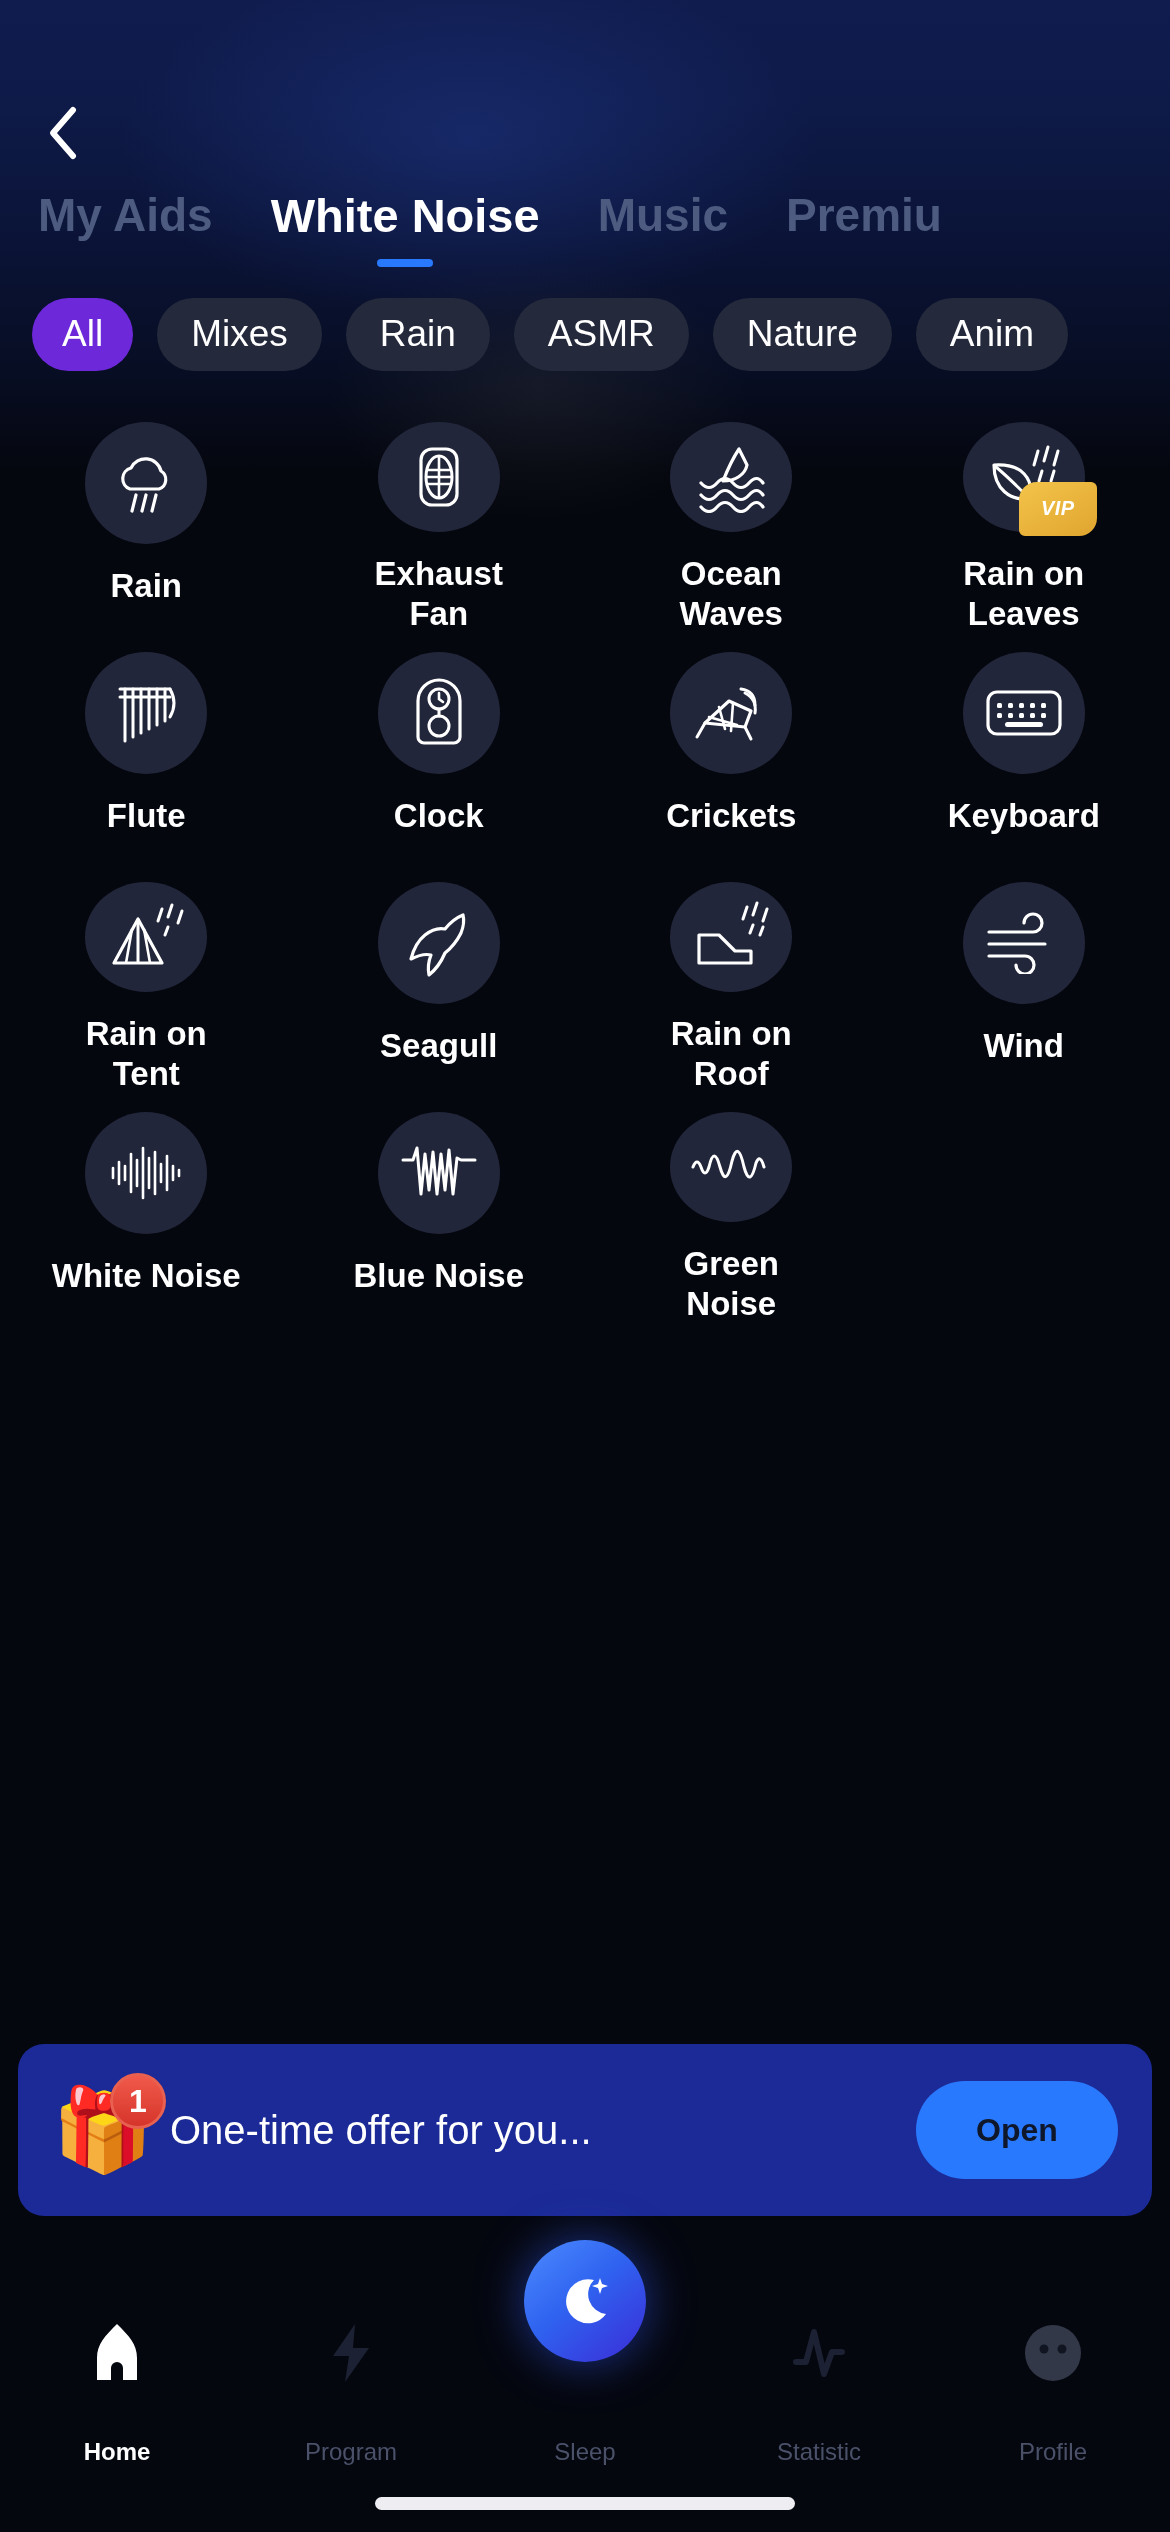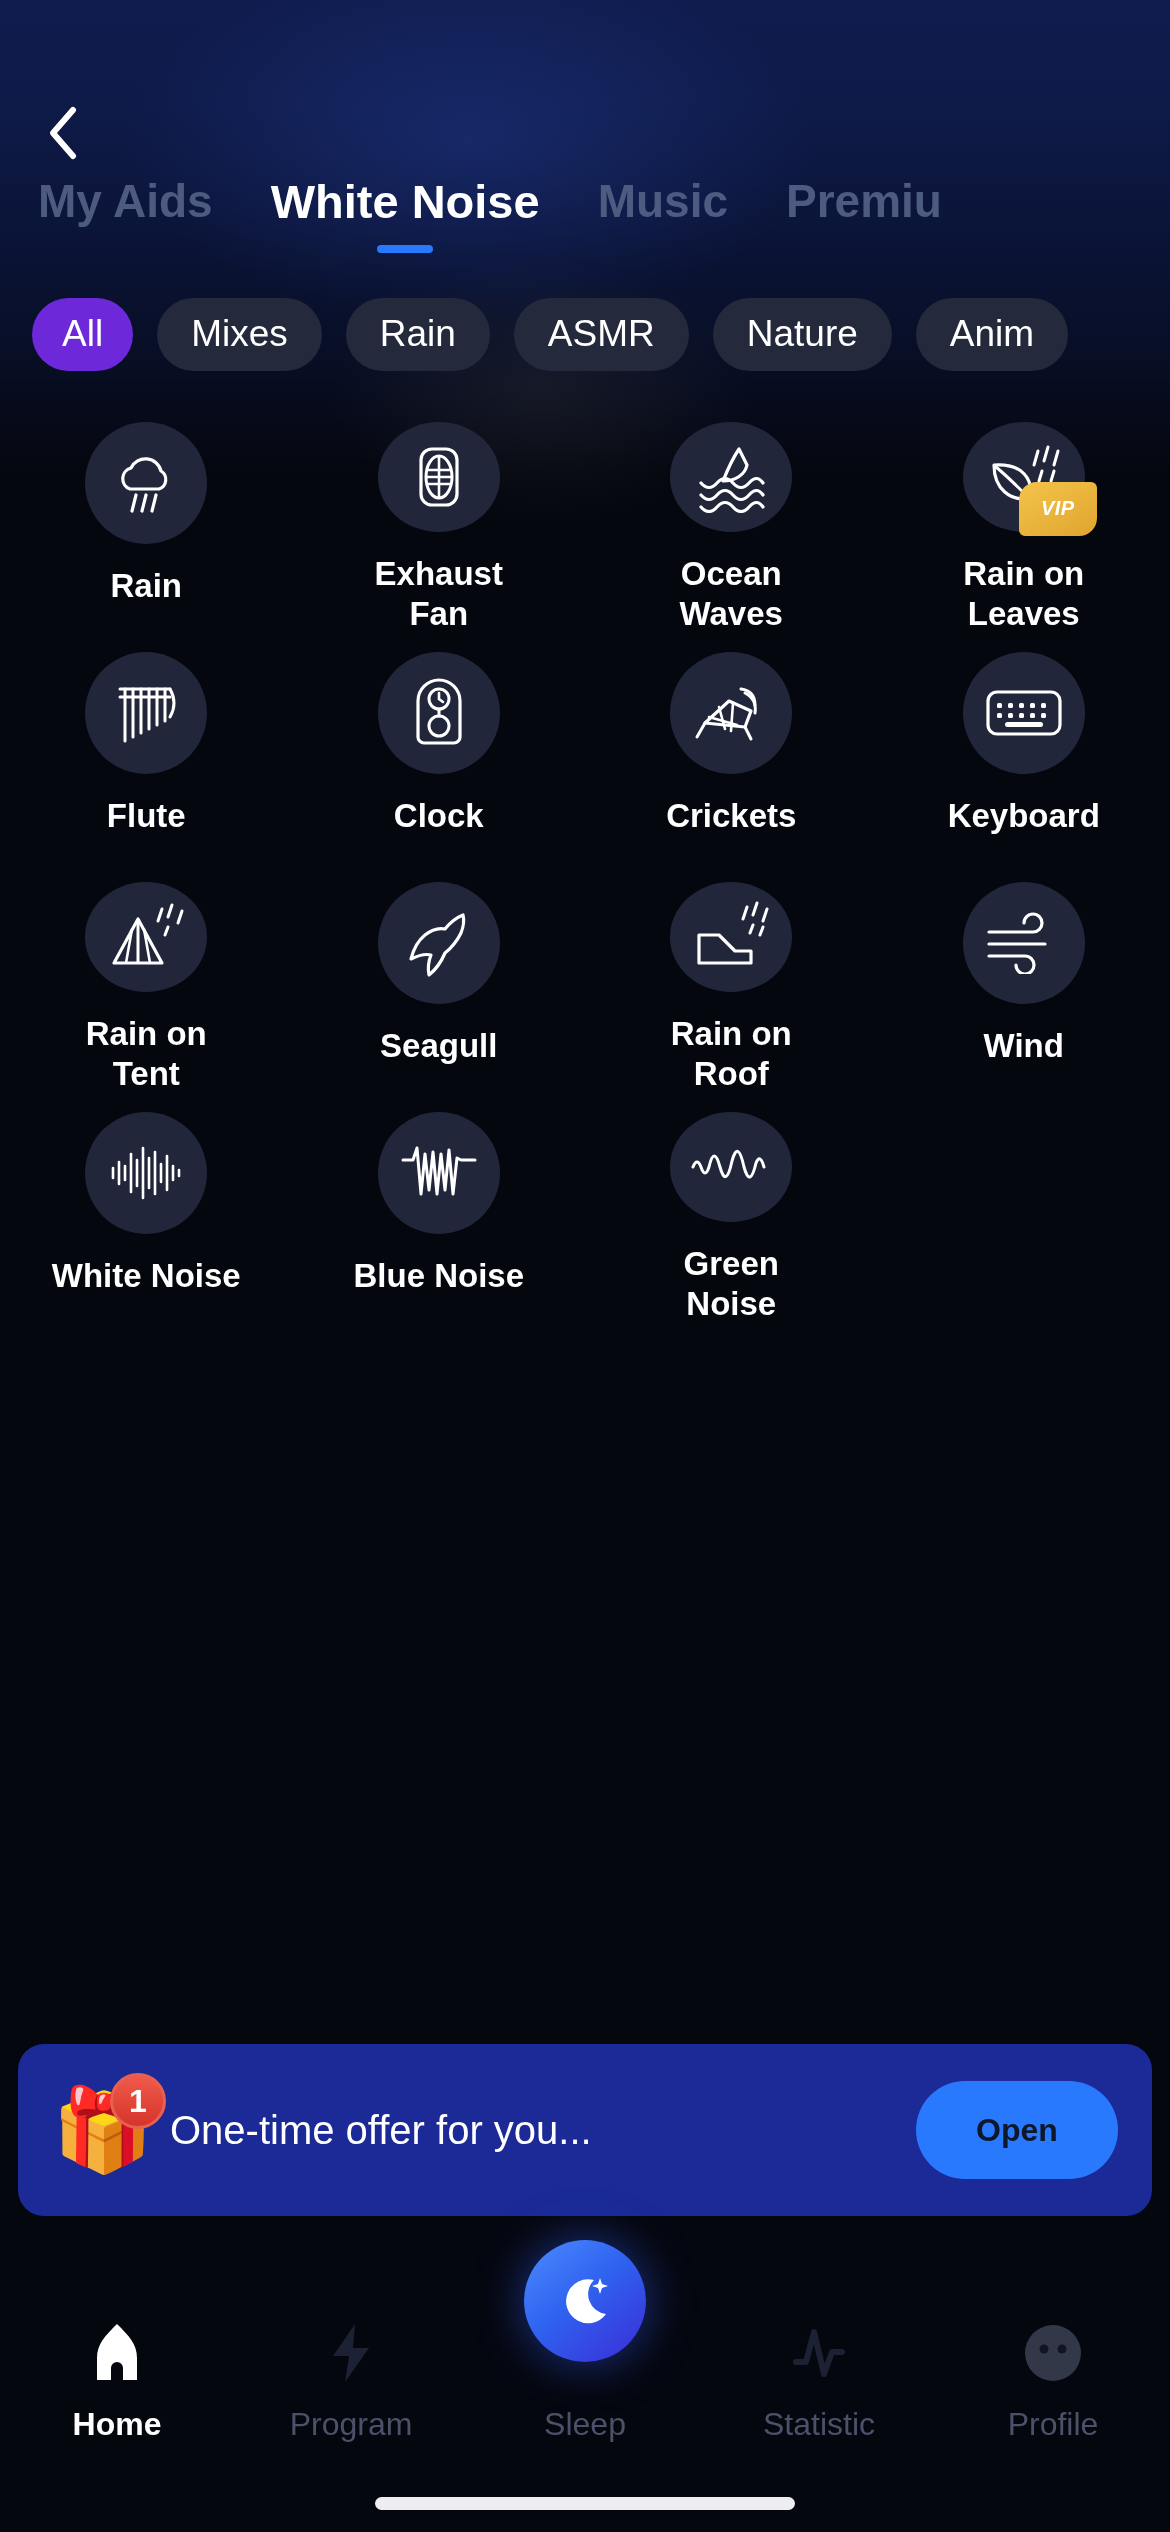--- a/index.html
+++ b/index.html
@@ -36,21 +36,21 @@
   .wifi{width:42px;height:32px;position:relative;}
   .batt{width:62px;height:31px;border:3px solid rgba(255,255,255,.85);border-radius:9px;position:relative;padding:3px;}
   .batt span{display:block;height:100%;width:92%;background:#fff;border-radius:4px;}
   .batt:after{content:"";position:absolute;right:-8px;top:9px;width:5px;height:12px;background:rgba(255,255,255,.75);border-radius:0 3px 3px 0;}
 
   
   .back-btn{position:absolute;left:24px;top:96px;width:78px;height:74px;z-index:30;display:flex;align-items:center;justify-content:center;}
 
   
   .tabs{position:absolute;top:178px;left:0;width:1170px;height:86px;z-index:25;
-        display:flex;align-items:flex-start;gap:58px;padding-left:38px;white-space:nowrap;}
+        display:flex;align-items:center;gap:58px;padding-left:38px;white-space:nowrap;}
   .tab{font-size:46px;font-weight:700;color:#4E5B80;line-height:1;position:relative;padding-bottom:12px;}
   .tab.active{color:#fff;font-size:47px;}
   .tab.active:after{content:"";position:absolute;left:50%;transform:translateX(-50%);
     bottom:-16px;width:56px;height:8px;border-radius:4px;background:#2979FF;}
 
   
   .chips{position:absolute;top:288px;left:0;width:1170px;height:92px;z-index:25;
          display:flex;align-items:center;gap:24px;padding-left:32px;white-space:nowrap;}
   .chip{height:73px;border-radius:37px;padding:16px 34px;display:flex;align-items:center;justify-content:center;
         background:#242A3C;color:#fff;font-size:37px;font-weight:500;}
@@ -80,21 +80,21 @@
     display:flex;align-items:center;justify-content:center;border:3px solid #E8604F;}
   .promo-text{flex:1;margin-left:0;font-size:40px;font-weight:400;color:#fff;}
   .promo-btn{width:202px;height:98px;border-radius:49px;background:#2979FF;
     display:flex;align-items:center;justify-content:center;font-size:32px;font-weight:700;color:#0f172a;}
 
   
   .bottom-nav{position:absolute;left:0;bottom:0;width:1170px;height:252px;z-index:45;
               background:#05070F;display:flex;align-items:flex-start;padding-top:36px;}
   .nav-item{flex:1;display:flex;flex-direction:column;align-items:center;gap:16px;}
   .nav-icon{height:74px;display:flex;align-items:center;justify-content:center;}
-  .nav-label{font-size:32px;font-weight:500;color:#4A5169;}
+  .nav-label{font-size:24px;font-weight:500;color:#4A5169;margin-top:32px;}
   .nav-item.active .nav-label{color:#fff;font-weight:700;}
   .sleep-btn{position:absolute;left:50%;transform:translateX(-50%);top:-76px;
     width:122px;height:122px;border-radius:50%;
     background:linear-gradient(140deg,#4D8BFF 0%,#2F63F0 45%,#3B2BD6 100%);
     display:flex;align-items:center;justify-content:center;
     box-shadow:0 0 46px rgba(50,90,240,.55);}
   .nav-item.sleep{position:relative;}
   .home-indicator{position:absolute;left:50%;transform:translateX(-50%);bottom:22px;
     width:420px;height:13px;border-radius:7px;background:#EDEDF2;}
 </style>

